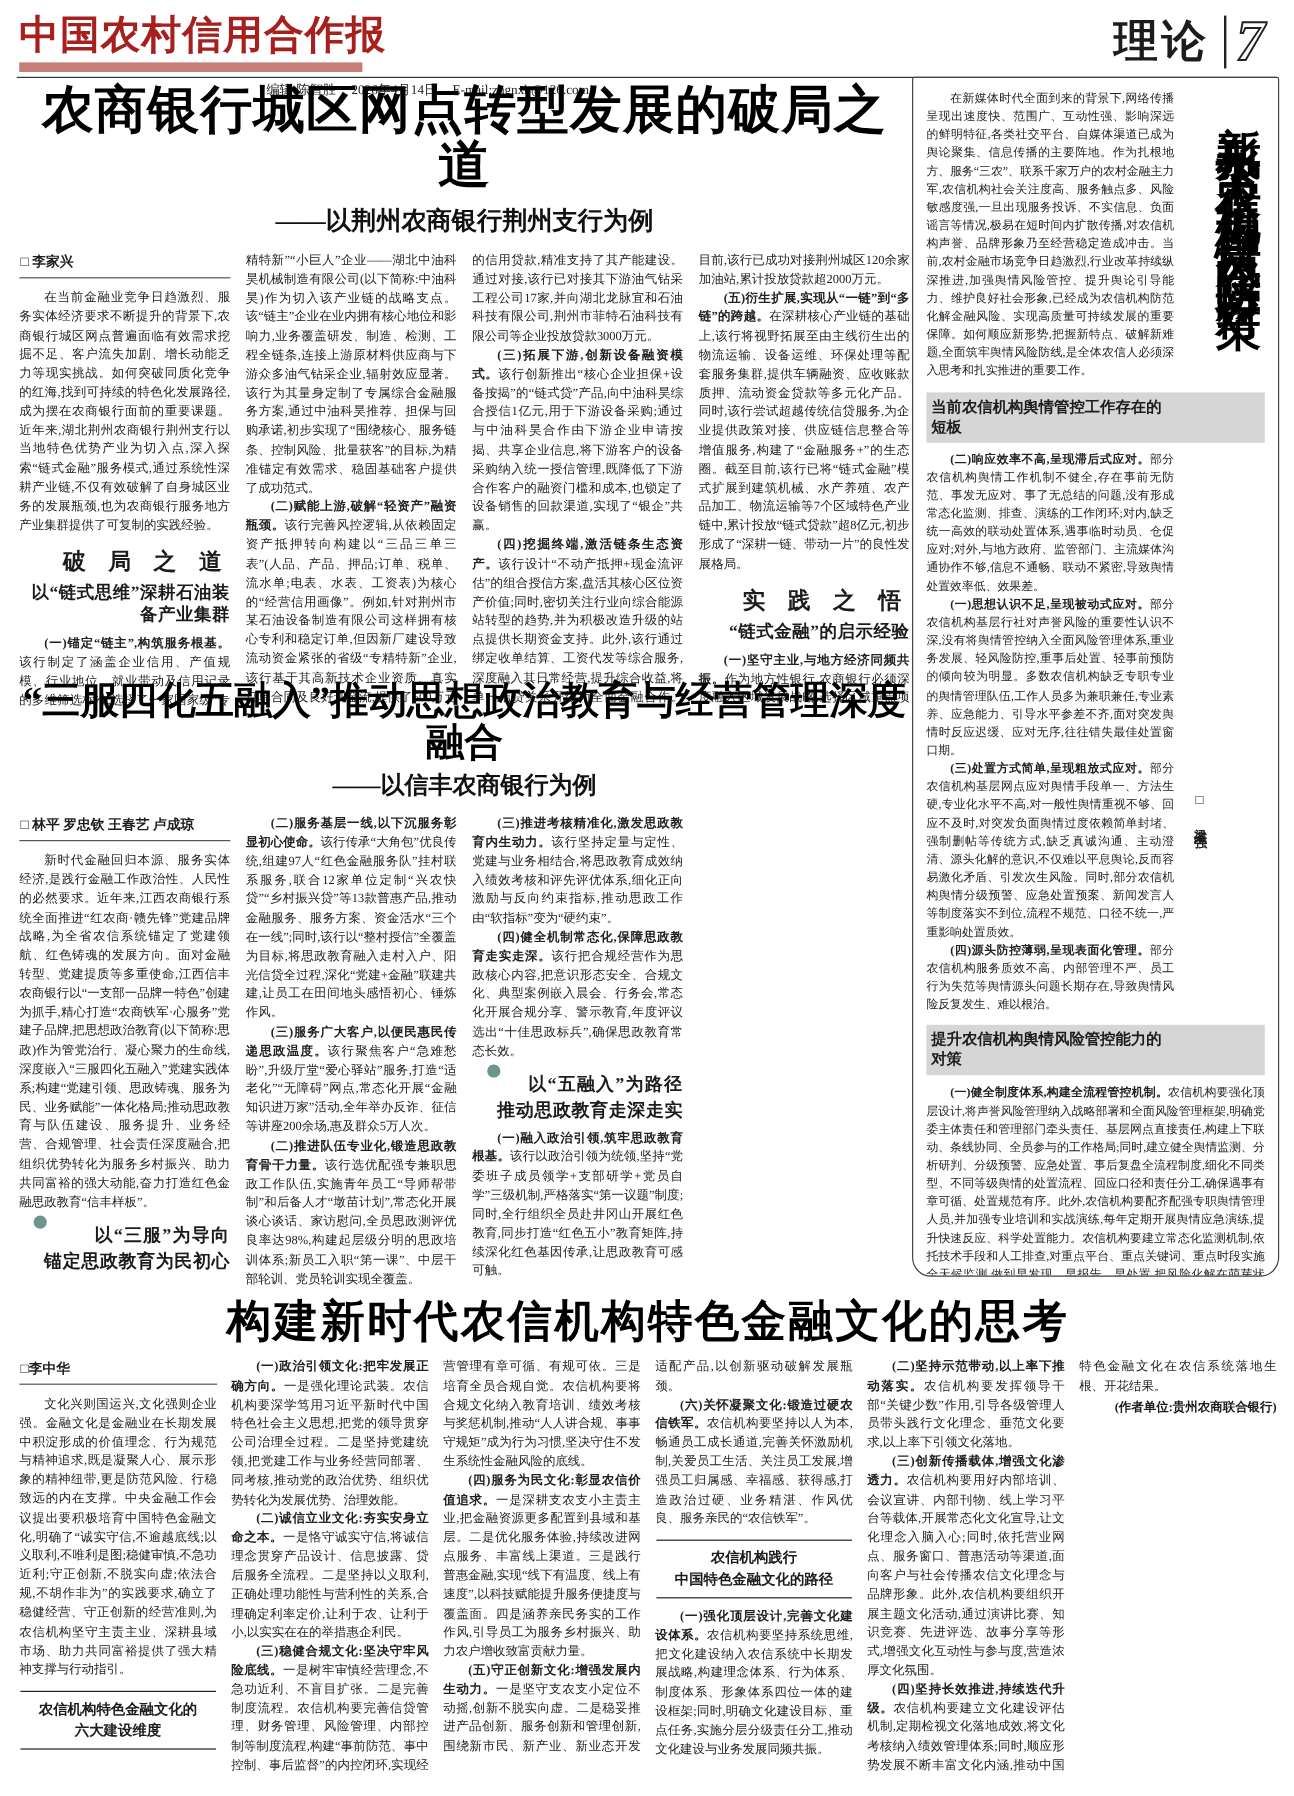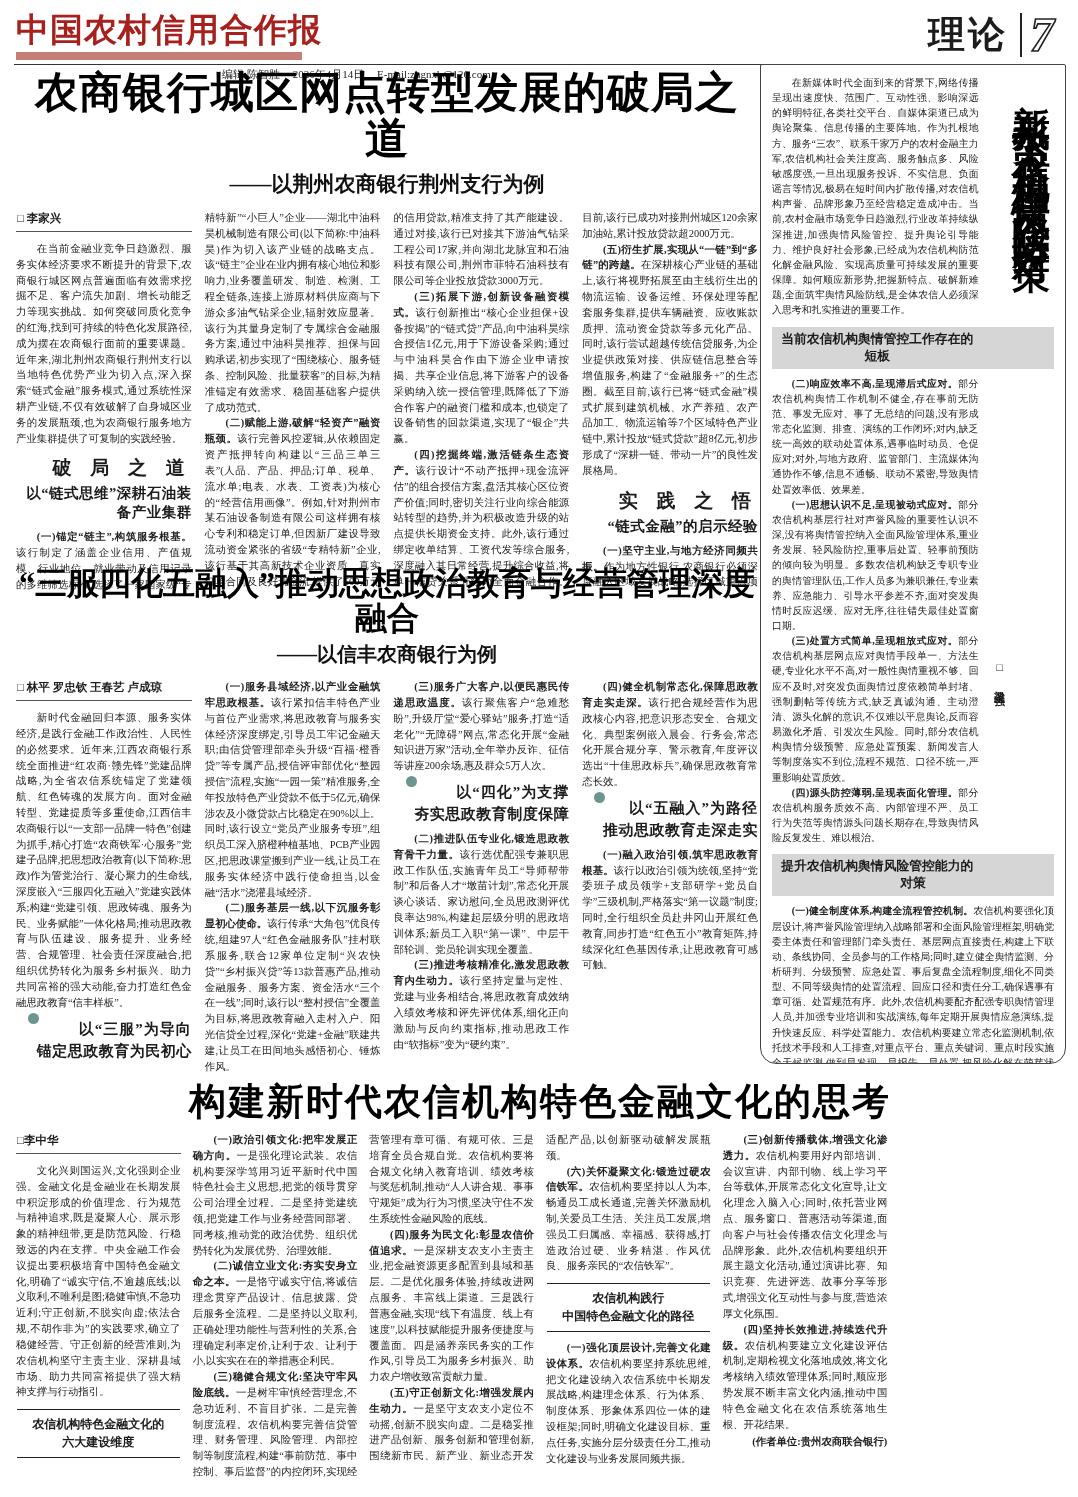--- a/index.html
+++ b/index.html
@@ -28,21 +28,21 @@
   .byl{font-weight:bold;font-size:11.5px;border-bottom:1px solid #555;padding:1px 0 5px 1px;margin-bottom:9px;break-inside:avoid;}
   .attrib{margin:2px 0 0;text-align:right;font-weight:bold;line-height:1.5;}
   .sh{text-align:right;margin:9px 0 7px;break-inside:avoid;position:relative;}
   .sh .l1{font-size:19px;font-weight:bold;letter-spacing:7px;}
   .sh .l2{font-size:14.5px;font-weight:bold;letter-spacing:.5px;margin-top:3px;}
   .sh.dotted .l1{font-size:15px;letter-spacing:1px;}
   .sh.dotted .l2{font-size:15px;}
   .sh .dot{position:absolute;left:12px;top:-7px;width:11px;height:11px;border-radius:50%;background:var(--dot);}
   .boxh{border-top:1.5px solid #222;border-bottom:1.5px solid #222;text-align:center;font-weight:bold;
         font-size:12px;line-height:1.45;padding:6px 0;margin:9px 1px 8px;break-inside:avoid;}
-  .striph{background:var(--strip);font-weight:bold;font-size:12.8px;text-align:center;
+  .striph{background:var(--strip);font-weight:bold;font-size:12.8px;text-align:left;
           padding:4px 4px;margin:9px 0 7px;break-inside:avoid;font-family:"Liberation Sans","DejaVu Sans",sans-serif;}
   
   #a1{position:absolute;left:16px;top:70px;width:742px;}
   #a1 .headline{font-size:43px;letter-spacing:1px;}
   #a1 .subtitle{font-size:21px;margin-top:7px;}
   #a1-flow{margin-top:12px;height:392px;column-count:4;column-gap:13px;font-size:10.4px;}
   
   #sb{position:absolute;left:760px;top:64px;width:306px;height:1000px;border:1.2px solid #444;
       border-radius:2px 2px 16px 16px;padding:10px 11px;box-sizing:border-box;overflow:hidden;}
   #sb-title-wrap{float:right;writing-mode:vertical-rl;height:800px;padding-left:7px;margin-left:6px;}
@@ -125,28 +125,22 @@
     <div class="headline">“三服四化五融入”推动思想政治教育与经营管理深度融合</div>
     <div class="subtitle">——以信丰农商银行为例</div>
     <div id="a2-flow" class="flow">
         <div class="byl">□ 林平 罗忠钦 王春艺 卢成琼</div>
         <p class="bp">新时代金融回归本源、服务实体经济,是践行金融工作政治性、人民性的必然要求。近年来,江西农商银行系统全面推进“红农商·赣先锋”党建品牌战略,为全省农信系统锚定了党建领航、红色铸魂的发展方向。面对金融转型、党建提质等多重使命,江西信丰农商银行以“一支部一品牌一特色”创建为抓手,精心打造“农商铁军·心服务”党建子品牌,把思想政治教育(以下简称:思政)作为管党治行、凝心聚力的生命线,深度嵌入“三服四化五融入”党建实践体系;构建“党建引领、思政铸魂、服务为民、业务赋能”一体化格局;推动思政教育与队伍建设、服务提升、业务经营、合规管理、社会责任深度融合,把组织优势转化为服务乡村振兴、助力共同富裕的强大动能,奋力打造红色金融思政教育“信丰样板”。</p>
         <div class="sh dotted">
           <span class="dot"></span>
           <div class="l1">以“三服”为导向</div>
           <div class="l2">锚定思政教育为民初心</div>
         </div>
-        <p class="bp"><b class="lead">(一)服务县域经济,以产业金融筑牢思政根基。</b>该行紧扣信丰特色产业与首位产业需求,将思政教育与服务实体经济深度绑定,引导员工牢记金融天职;由信贷管理部牵头升级“百福·橙香贷”等专属产品,授信评审部优化“整园授信”流程,实施“一园一策”精准服务,全年投放特色产业贷款不低于5亿元,确保涉农及小微贷款占比稳定在90%以上。同时,该行设立“党员产业服务专班”,组织员工深入脐橙种植基地、PCB产业园区,把思政课堂搬到产业一线,让员工在服务实体经济中践行使命担当,以金融“活水”浇灌县域经济。</p>
         <p class="bp"><b class="lead">(二)服务基层一线,以下沉服务彰显初心使命。</b>该行传承“大角包”优良传统,组建97人“红色金融服务队”挂村联系服务,联合12家单位定制“兴农快贷”“乡村振兴贷”等13款普惠产品,推动金融服务、服务方案、资金活水“三个在一线”;同时,该行以“整村授信”全覆盖为目标,将思政教育融入走村入户、阳光信贷全过程,深化“党建+金融”联建共建,让员工在田间地头感悟初心、锤炼作风。</p>
         <p class="bp"><b class="lead">(三)服务广大客户,以便民惠民传递思政温度。</b>该行聚焦客户“急难愁盼”,升级厅堂“爱心驿站”服务,打造“适老化”“无障碍”网点,常态化开展“金融知识进万家”活动,全年举办反诈、征信等讲座200余场,惠及群众5万人次。</p>
-        <div class="sh dotted">
-          <span class="dot"></span>
-          <div class="l1">以“四化”为支撑</div>
-          <div class="l2">夯实思政教育制度保障</div>
-        </div>
         <p class="bp"><b class="lead">(二)推进队伍专业化,锻造思政教育骨干力量。</b>该行选优配强专兼职思政工作队伍,实施青年员工“导师帮带制”和后备人才“墩苗计划”,常态化开展谈心谈话、家访慰问,全员思政测评优良率达98%,构建起层级分明的思政培训体系;新员工入职“第一课”、中层干部轮训、党员轮训实现全覆盖。</p>
         <p class="bp"><b class="lead">(三)推进考核精准化,激发思政教育内生动力。</b>该行坚持定量与定性、党建与业务相结合,将思政教育成效纳入绩效考核和评先评优体系,细化正向激励与反向约束指标,推动思政工作由“软指标”变为“硬约束”。</p>
         <p class="bp"><b class="lead">(四)健全机制常态化,保障思政教育走实走深。</b>该行把合规经营作为思政核心内容,把意识形态安全、合规文化、典型案例嵌入晨会、行务会,常态化开展合规分享、警示教育,年度评议选出“十佳思政标兵”,确保思政教育常态长效。</p>
         <div class="sh dotted">
           <span class="dot"></span>
           <div class="l1">以“五融入”为路径</div>
           <div class="l2">推动思政教育走深走实</div>
         </div>
         <p class="bp"><b class="lead">(一)融入政治引领,筑牢思政教育根基。</b>该行以政治引领为统领,坚持“党委班子成员领学+支部研学+党员自学”三级机制,严格落实“第一议题”制度;同时,全行组织全员赴井冈山开展红色教育,同步打造“红色五小”教育矩阵,持续深化红色基因传承,让思政教育可感可触。</p>
       </div>
@@ -165,19 +159,20 @@
         <p class="bp"><b class="lead">(二)诚信立业文化:夯实安身立命之本。</b>一是恪守诚实守信,将诚信理念贯穿产品设计、信息披露、贷后服务全流程。二是坚持以义取利,正确处理功能性与营利性的关系,合理确定利率定价,让利于农、让利于小,以实实在在的举措惠企利民。</p>
         <p class="bp"><b class="lead">(三)稳健合规文化:坚决守牢风险底线。</b>一是树牢审慎经营理念,不急功近利、不盲目扩张。二是完善制度流程。农信机构要完善信贷管理、财务管理、风险管理、内部控制等制度流程,构建“事前防范、事中控制、事后监督”的内控闭环,实现经营管理有章可循、有规可依。三是培育全员合规自觉。农信机构要将合规文化纳入教育培训、绩效考核与奖惩机制,推动“人人讲合规、事事守规矩”成为行为习惯,坚决守住不发生系统性金融风险的底线。</p>
         <p class="bp"><b class="lead">(四)服务为民文化:彰显农信价值追求。</b>一是深耕支农支小主责主业,把金融资源更多配置到县域和基层。二是优化服务体验,持续改进网点服务、丰富线上渠道。三是践行普惠金融,实现“线下有温度、线上有速度”,以科技赋能提升服务便捷度与覆盖面。四是涵养亲民务实的工作作风,引导员工为服务乡村振兴、助力农户增收致富贡献力量。</p>
         <p class="bp"><b class="lead">(五)守正创新文化:增强发展内生动力。</b>一是坚守支农支小定位不动摇,创新不脱实向虚。二是稳妥推进产品创新、服务创新和管理创新,围绕新市民、新产业、新业态开发适配产品,以创新驱动破解发展瓶颈。</p>
         <p class="bp"><b class="lead">(六)关怀凝聚文化:锻造过硬农信铁军。</b>农信机构要坚持以人为本,畅通员工成长通道,完善关怀激励机制,关爱员工生活、关注员工发展,增强员工归属感、幸福感、获得感,打造政治过硬、业务精湛、作风优良、服务亲民的“农信铁军”。</p>
         <div class="boxh">
           <div>农信机构践行</div>
           <div>中国特色金融文化的路径</div>
         </div>
         <p class="bp"><b class="lead">(一)强化顶层设计,完善文化建设体系。</b>农信机构要坚持系统思维,把文化建设纳入农信系统中长期发展战略,构建理念体系、行为体系、制度体系、形象体系四位一体的建设框架;同时,明确文化建设目标、重点任务,实施分层分级责任分工,推动文化建设与业务发展同频共振。</p>
+        <p class="bp"><b class="lead">(二)坚持示范带动,以上率下推动落实。</b>农信机构要发挥领导干部“关键少数”作用,引导各级管理人员带头践行文化理念、垂范文化要求,以上率下引领文化落地。</p>
         <p class="bp"><b class="lead">(三)创新传播载体,增强文化渗透力。</b>农信机构要用好内部培训、会议宣讲、内部刊物、线上学习平台等载体,开展常态化文化宣导,让文化理念入脑入心;同时,依托营业网点、服务窗口、普惠活动等渠道,面向客户与社会传播农信文化理念与品牌形象。此外,农信机构要组织开展主题文化活动,通过演讲比赛、知识竞赛、先进评选、故事分享等形式,增强文化互动性与参与度,营造浓厚文化氛围。</p>
         <p class="bp"><b class="lead">(四)坚持长效推进,持续迭代升级。</b>农信机构要建立文化建设评估机制,定期检视文化落地成效,将文化考核纳入绩效管理体系;同时,顺应形势发展不断丰富文化内涵,推动中国特色金融文化在农信系统落地生根、开花结果。</p>
         <p class="attrib">(作者单位:贵州农商联合银行)</p>
       </div>
   </div>
 
 </div>
 
 </body></html>

